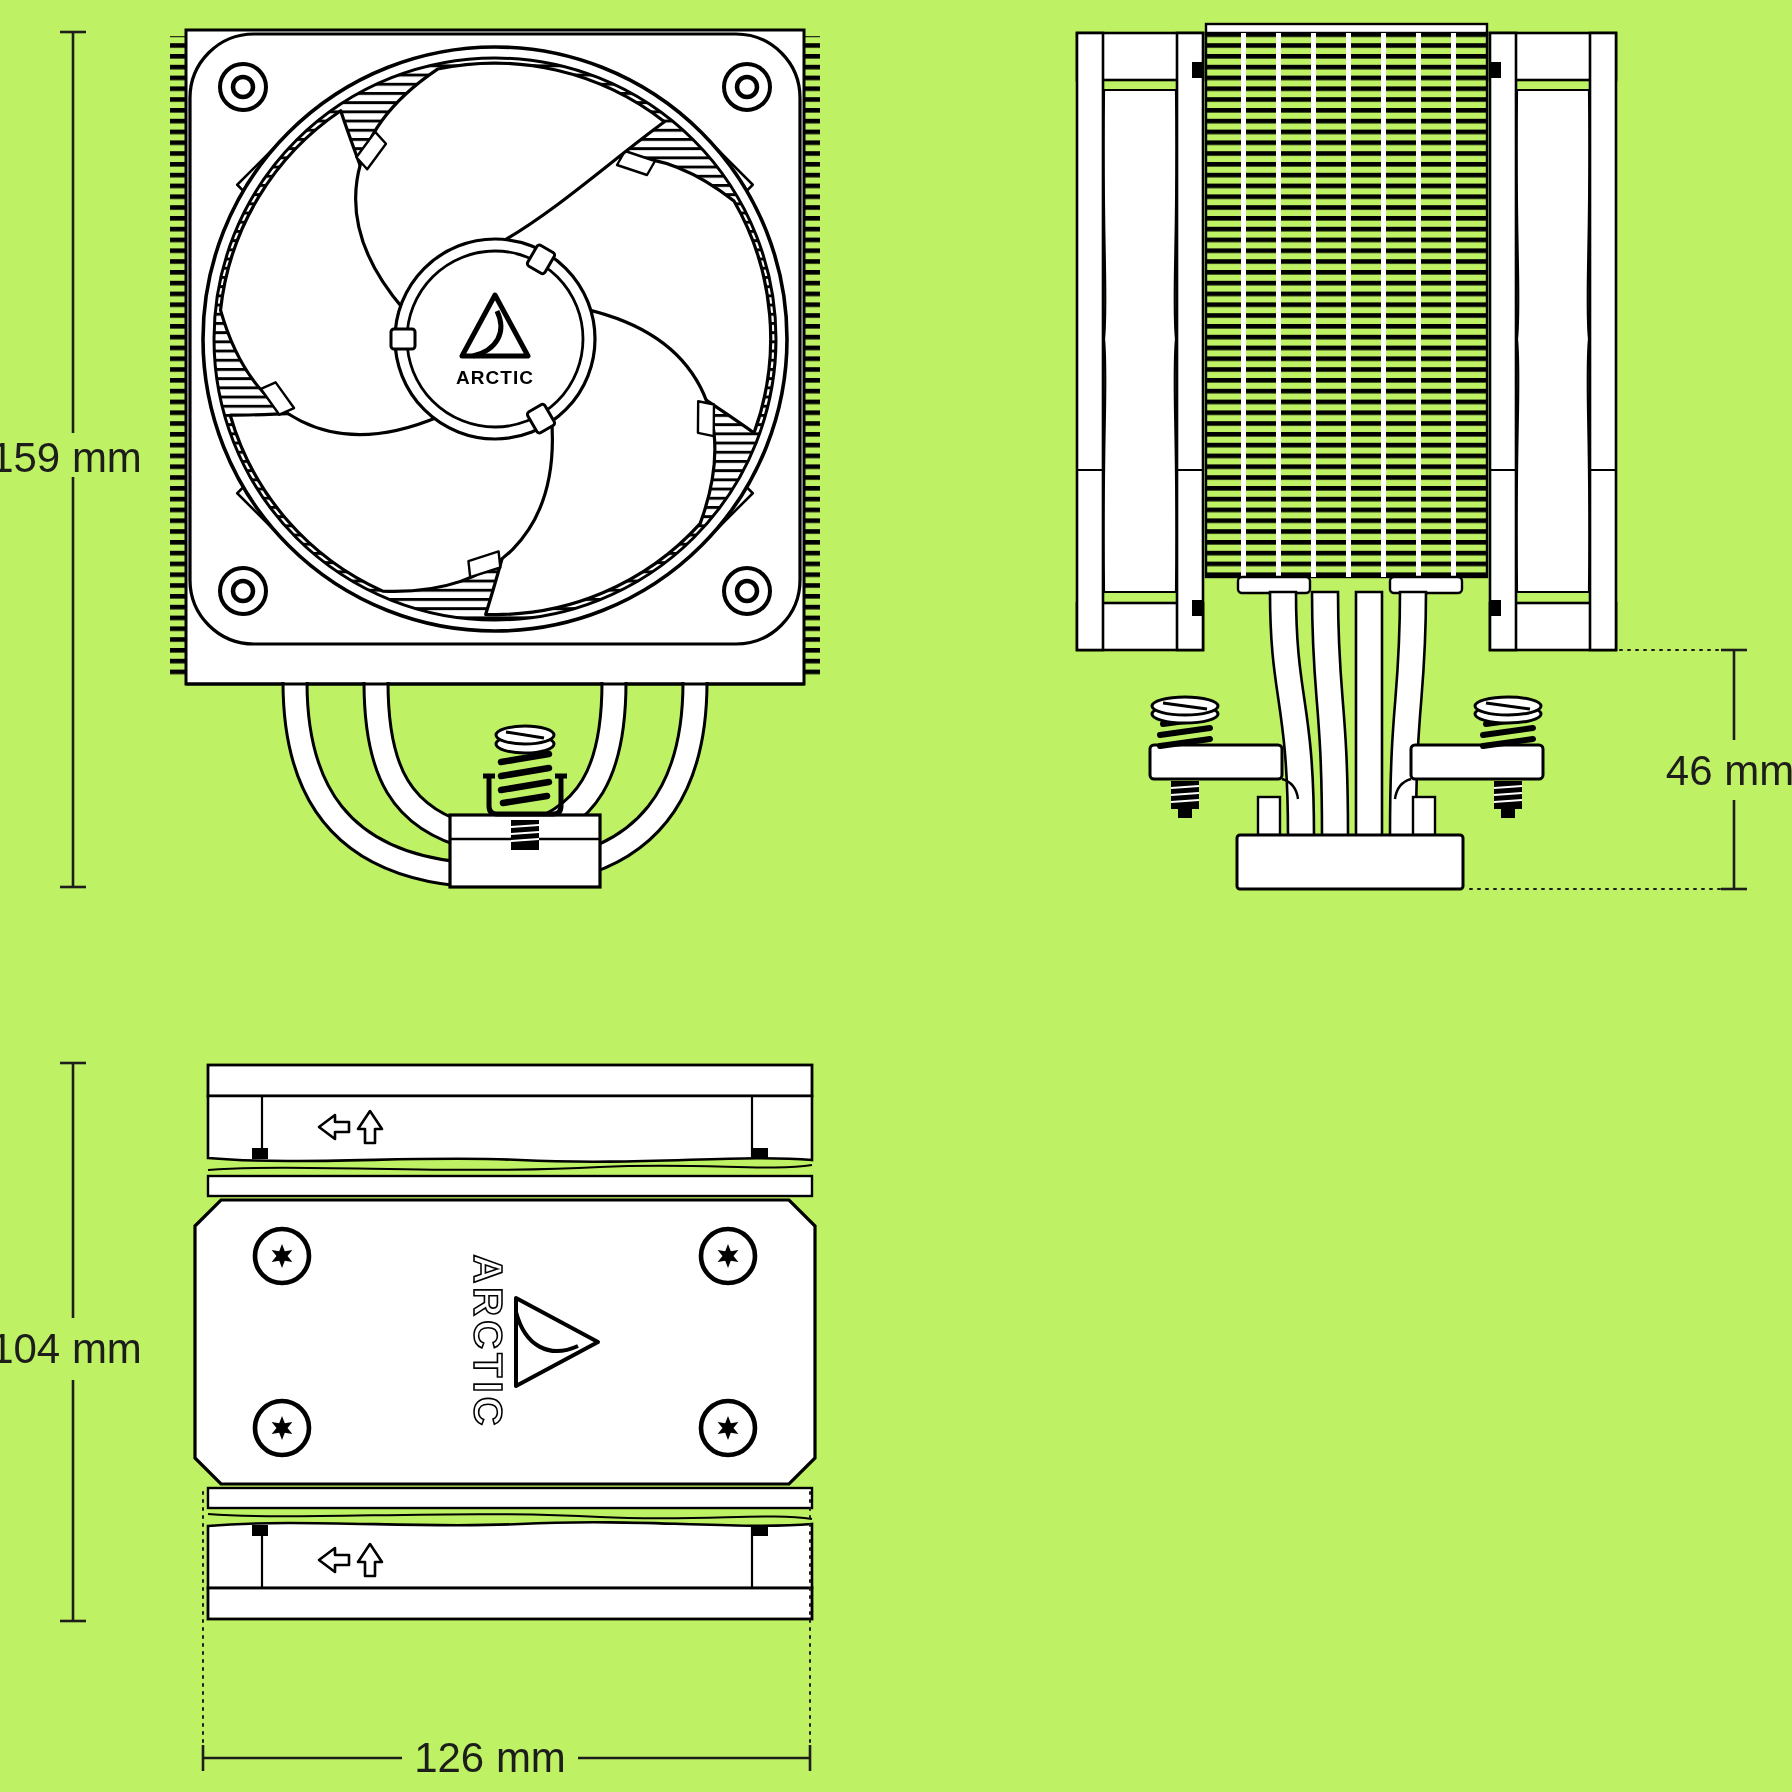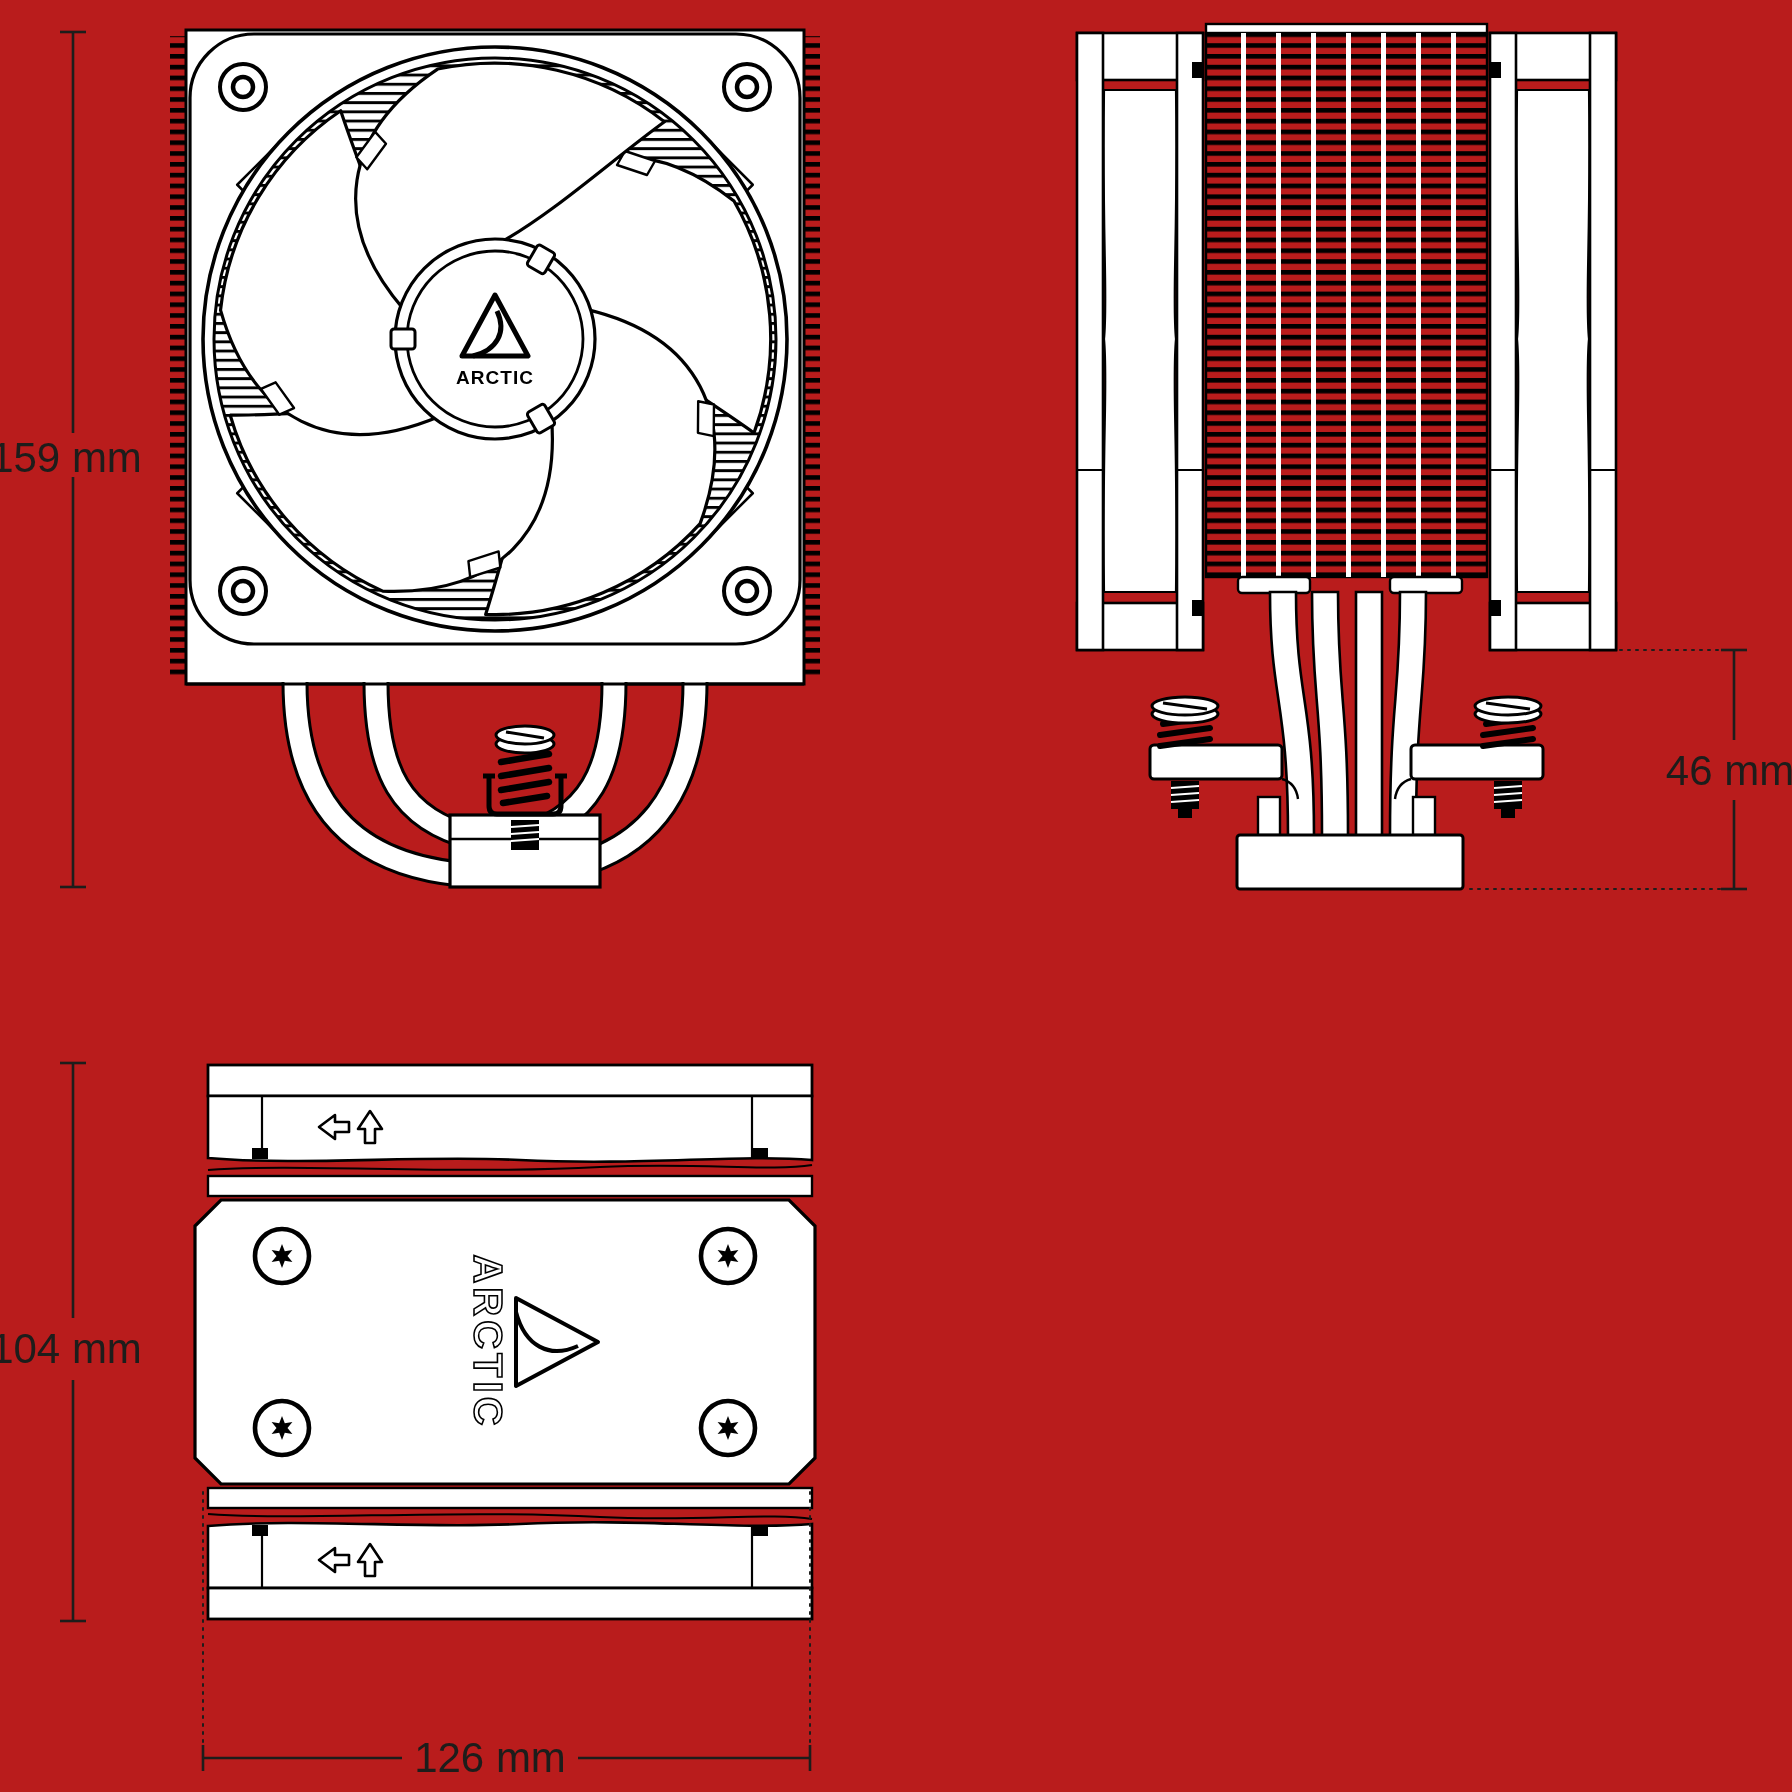--- a/index.html
+++ b/index.html
@@ -1,19 +1,19 @@
 <!DOCTYPE html>
 <html><head>
 <meta charset="utf-8">
 <style>
   html,body{margin:0;padding:0;background:#ffffff;}
   .canvas{
     position:relative;
     width:1792px;height:1792px;
-    background:#b91c1c;
+    background:#bef264;
     font-family:"Liberation Sans", sans-serif;
     overflow:hidden;
   }
   svg{display:block;}
   .dim-text{
     font-family:"Liberation Sans", sans-serif;
     font-size:42px;
     fill:#1d1d1b;
   }
   .hub-text{

